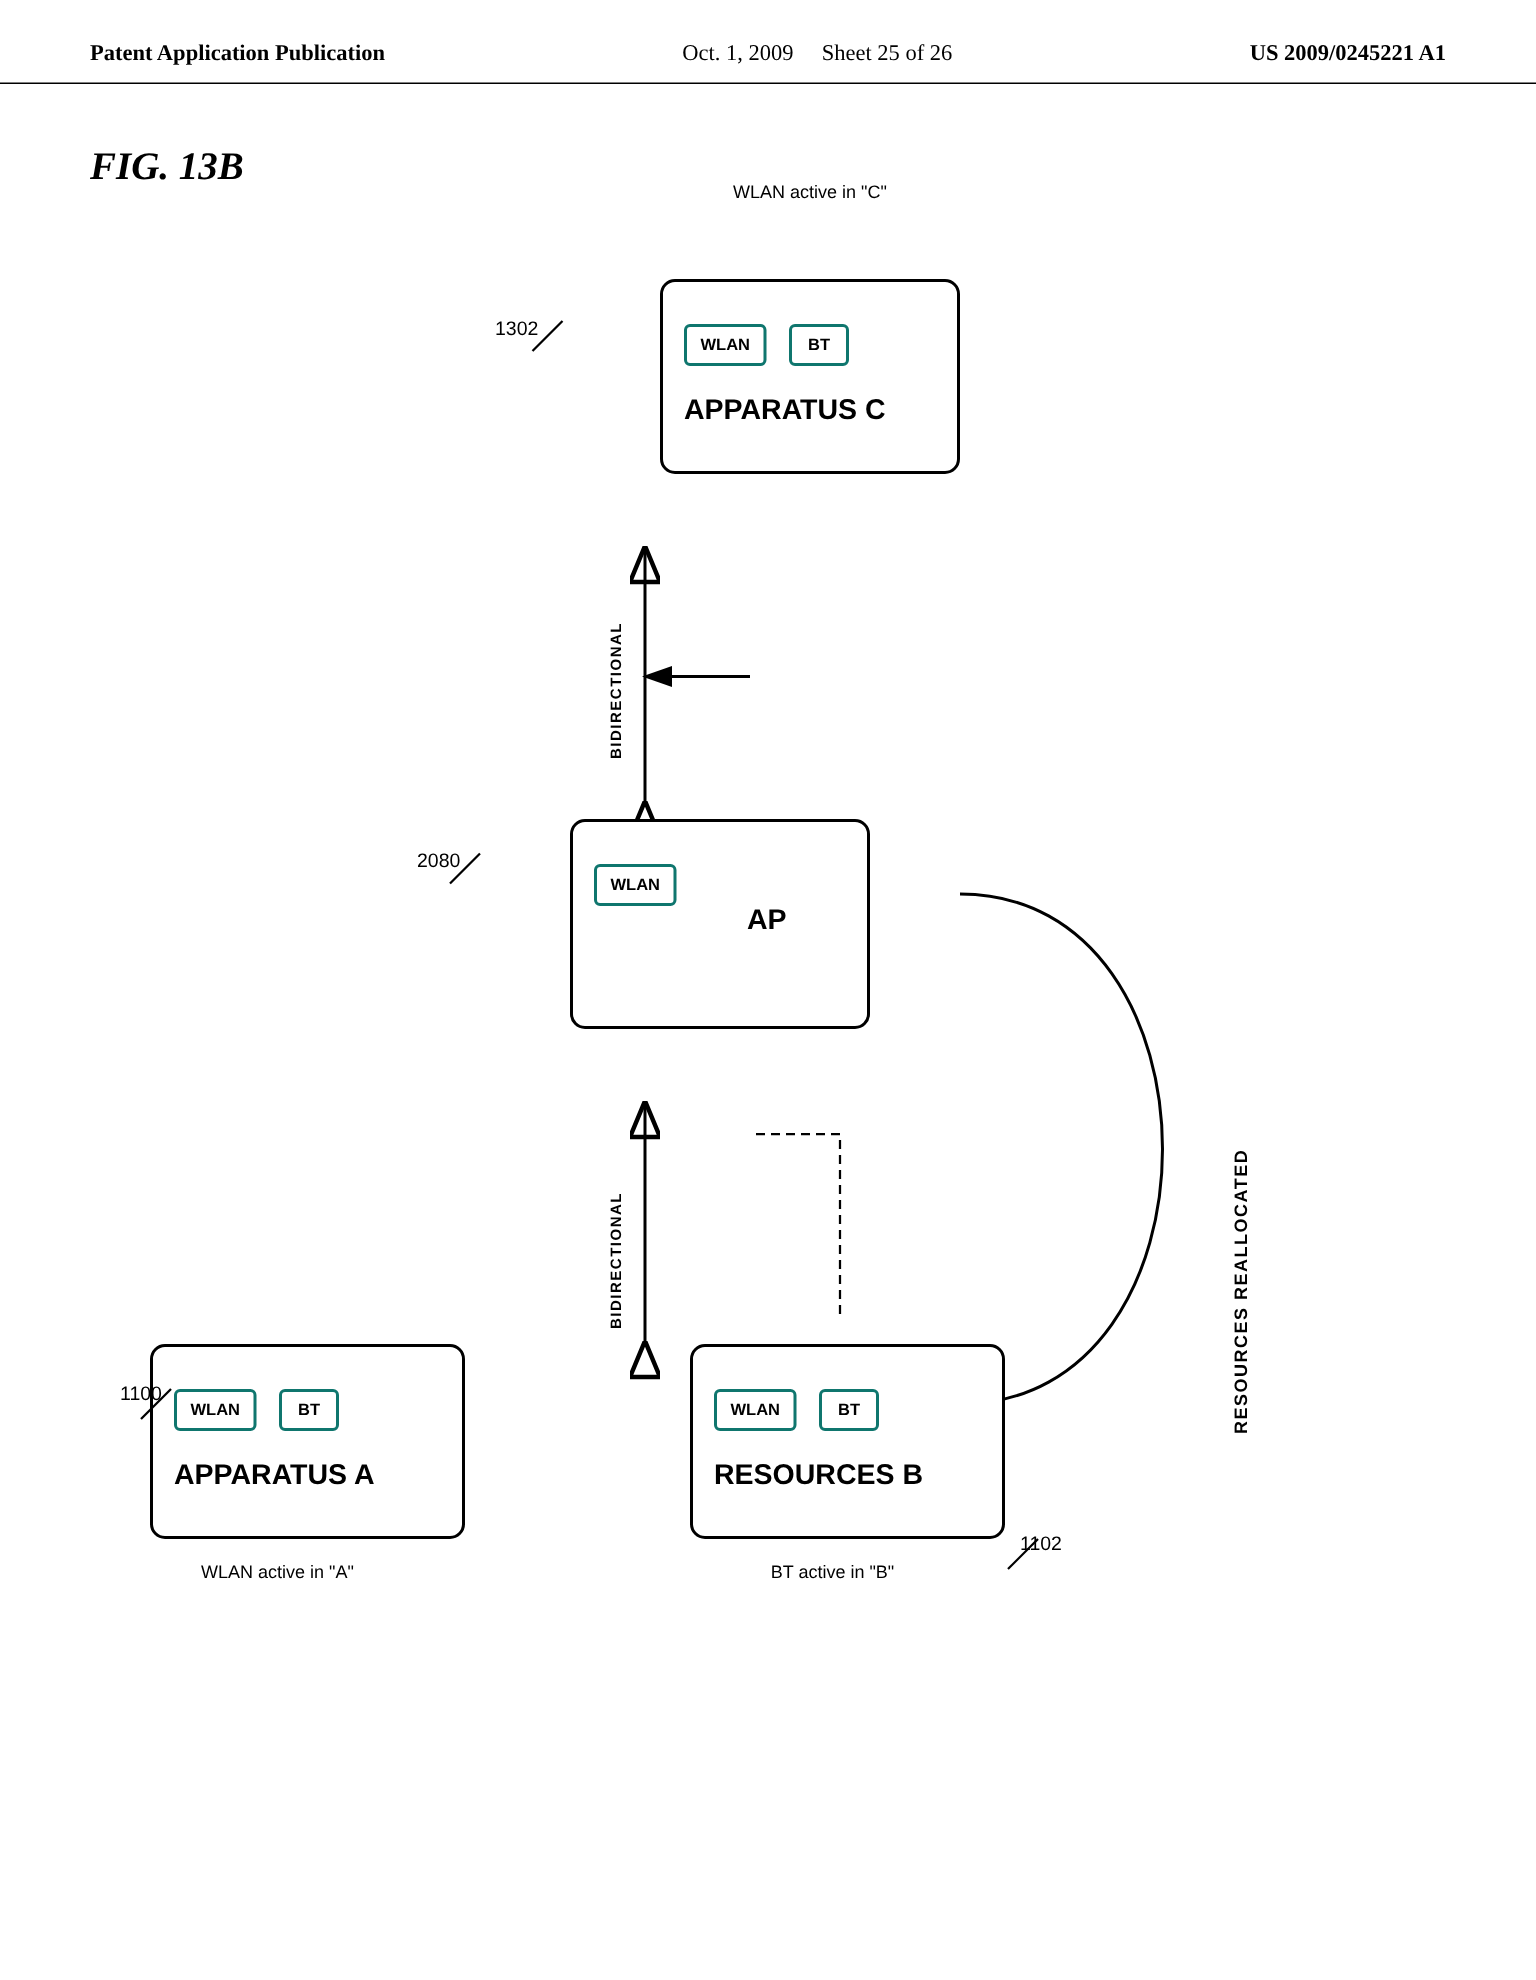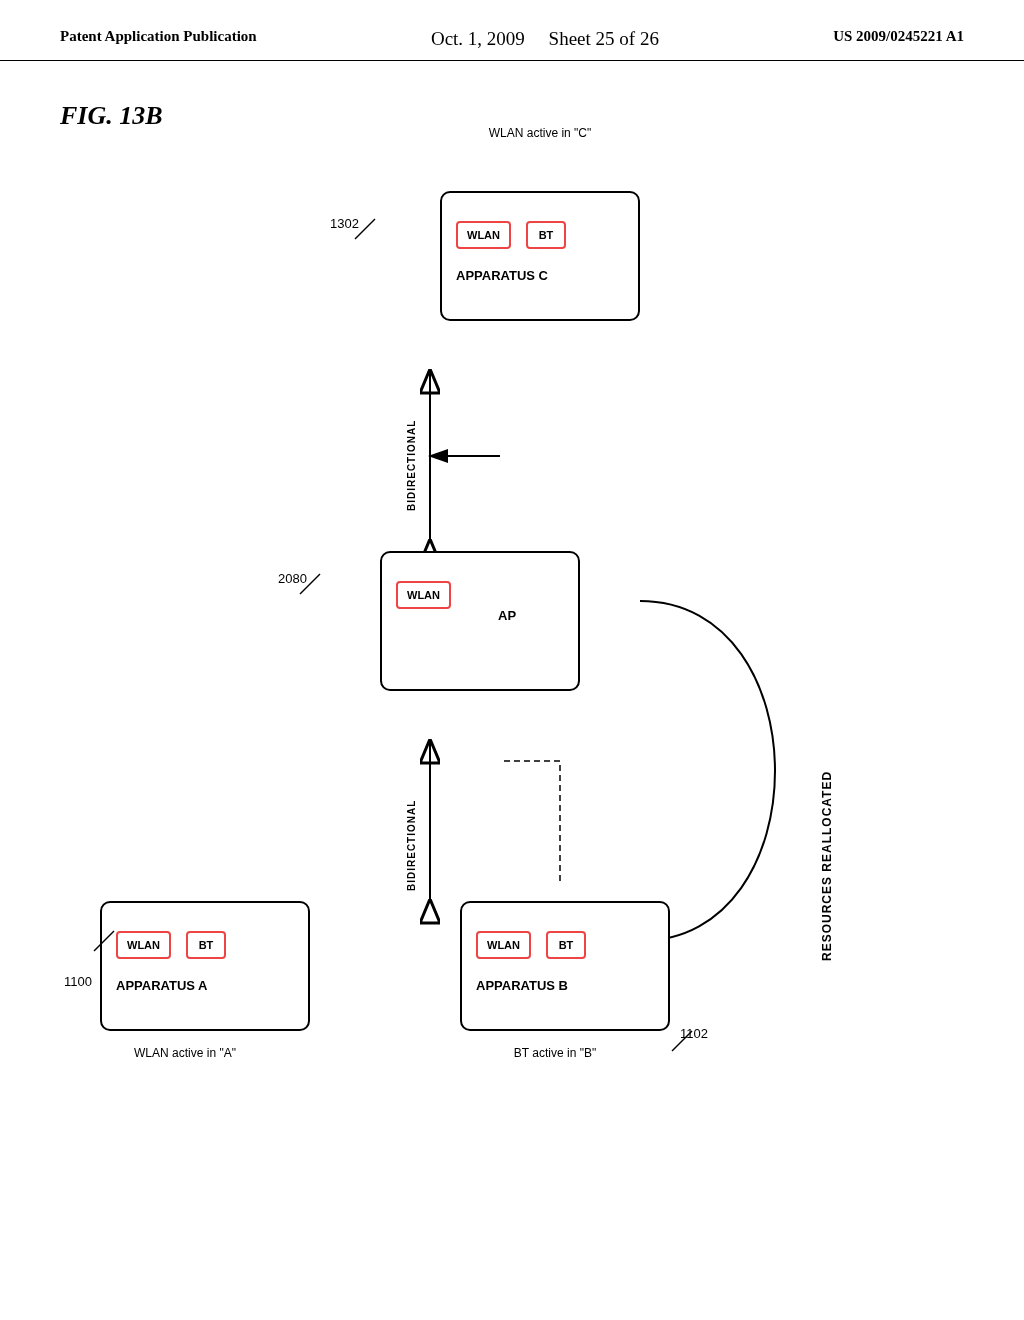--- a/index.html
+++ b/index.html
@@ -19,21 +19,21 @@
       align-items: flex-start;
       padding: 28px 60px 10px 60px;
       border-bottom: 1px solid #000;
       gap: 20px;
     }
     .header-left {
       font-size: 15px;
       font-weight: bold;
     }
     .header-center {
-      font-size: 19px;
+      font-size: 15px;
     }
     .header-right {
       font-size: 15px;
       font-weight: bold;
       text-align: center;
     }
 
     
     .diagram-area {
       position: relative;
@@ -61,35 +61,35 @@
     
     .apparatus-box {
       position: absolute;
       border: 2px solid #000;
       border-radius: 10px;
       background: #fff;
     }
 
     
     .comp-box {
-      border: 2px solid #ef4444;
+      border: 2px solid #0f766e;
       border-radius: 4px;
       background: #fff;
       font-size: 11px;
       font-family: Arial, sans-serif;
       font-weight: bold;
       display: flex;
       align-items: center;
       justify-content: center;
       position: absolute;
     }
 
     .apparatus-label {
       position: absolute;
-      font-size: 13px;
+      font-size: 19px;
       font-weight: bold;
       font-family: Arial, sans-serif;
     }
 
     
     .annot-text {
       position: absolute;
       font-size: 12px;
       font-family: Arial, sans-serif;
       text-align: center;
@@ -195,26 +195,26 @@
   </div>
 
   <div class="ref-num" style="left: 278px; top: 510px;">2080</div>
 
   <div class="apparatus-box" style="left: 100px; top: 840px; width: 210px; height: 130px;">
     <div class="comp-box" style="left: 14px; top: 28px; width: 55px; height: 28px;">WLAN</div>
     <div class="comp-box" style="left: 84px; top: 28px; width: 40px; height: 28px;">BT</div>
     <div class="apparatus-label" style="left: 14px; top: 75px; text-align: center;">APPARATUS A</div>
   </div>
 
-  <div class="ref-num" style="left: 64px; top: 865px; margin-top: 48px;">1100</div>
+  <div class="ref-num" style="left: 80px; top: 865px;">1100</div>
 
   <div class="apparatus-box" style="left: 460px; top: 840px; width: 210px; height: 130px;">
     <div class="comp-box" style="left: 14px; top: 28px; width: 55px; height: 28px;">WLAN</div>
     <div class="comp-box" style="left: 84px; top: 28px; width: 40px; height: 28px;">BT</div>
-    <div class="apparatus-label" style="left: 14px; top: 75px;">APPARATUS B</div>
+    <div class="apparatus-label" style="left: 14px; top: 75px;">RESOURCES B</div>
   </div>
 
   <div class="ref-num" style="left: 680px; top: 965px;">1102</div>
 
   <div class="annot-text" style="left: 440px; top: 65px; width: 200px;">
     <span>WLAN active in "C"</span>
   </div>
 
   <div class="annot-text" style="left: 80px; top: 985px; width: 210px;">
     <span>WLAN active in "A"</span>

